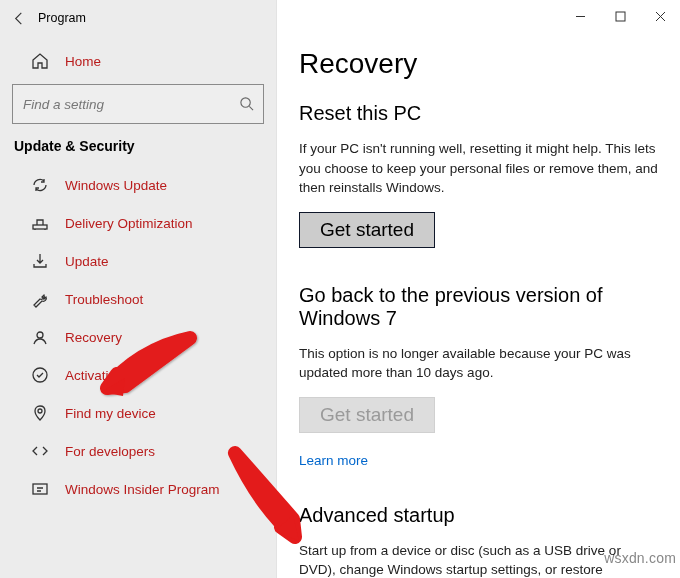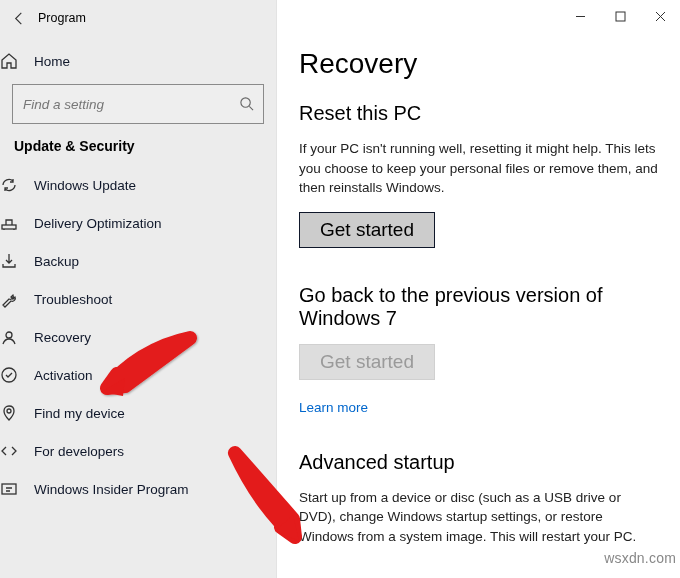--- a/index.html
+++ b/index.html
@@ -23,22 +23,22 @@
   }
   .winbtns div {
     width: 40px; height: 32px; display: flex; align-items: center; justify-content: center;
     color: #555; font-size: 12px;
   }
   .sidebar {
     width: 277px; height: 100%; background: #ececec; padding-top: 42px;
     display: flex; flex-direction: column; border-right: 1px solid #e3e3e3;
   }
   .home-row, .nav-row {
-    display: flex; align-items: center; height: 38px; padding: 0 0;
-    cursor: default; color: #0f172a;
+    display: flex; align-items: center; height: 38px; padding: 0 31px;
+    cursor: default; color: #b91c1c;
   }
   .nav-row { font-size: 13.5px; }
   .home-row { font-size: 13.5px; }
   .nav-icon, .home-row .nav-icon {
     width: 18px; height: 18px; flex: 0 0 18px; margin-right: 16px;
     display: flex; align-items: center; justify-content: center;
   }
   .nav-icon svg { width: 18px; height: 18px; stroke: #333; fill: none; stroke-width: 1.3; }
   .searchbox {
     margin: 4px 12px 14px 12px; height: 40px; border: 1px solid #8a8a8a; background: #eee;
@@ -150,21 +150,21 @@
           </span>
         <span>Delivery Optimization</span>
       </div>
       <div class="nav-row">
         <span class="nav-icon">
             <svg viewBox="0 0 18 18">
               <path d="M9 2v9M6 8l3 3 3-3"></path>
               <path d="M3 12v3h12v-3"></path>
             </svg>
           </span>
-        <span>Backup</span>
+        <span>Update</span>
       </div>
       <div class="nav-row">
         <span class="nav-icon">
             <svg viewBox="0 0 18 18">
               <path d="M13 5a3 3 0 0 1-4 4l-6 6 2 2 6-6a3 3 0 0 0 4-4l-2 2-2-2 2-2z"></path>
             </svg>
           </span>
         <span>Troubleshoot</span>
       </div>
       <div class="nav-row">
@@ -218,20 +218,21 @@
     <h1>Recovery</h1>
 
     <div class="section">
       <h2>Reset this PC</h2>
       <p>If your PC isn't running well, resetting it might help. This lets you choose to keep your personal files or remove them, and then reinstalls Windows.</p>
       <button class="btn">Get started</button>
     </div>
 
     <div class="section">
       <h2>Go back to the previous version of Windows 7</h2>
+      <p>This option is no longer available because your PC was updated more than 10 days ago.</p>
       <button class="btn disabled">Get started</button>
       <div style="height:20px"></div>
       <a class="link">Learn more</a>
     </div>
 
     <div class="section" style="margin-bottom:10px">
       <h2>Advanced startup</h2>
       <p>Start up from a device or disc (such as a USB drive or DVD), change Windows startup settings, or restore Windows from a system image. This will restart your PC.</p>
 
     </div>

